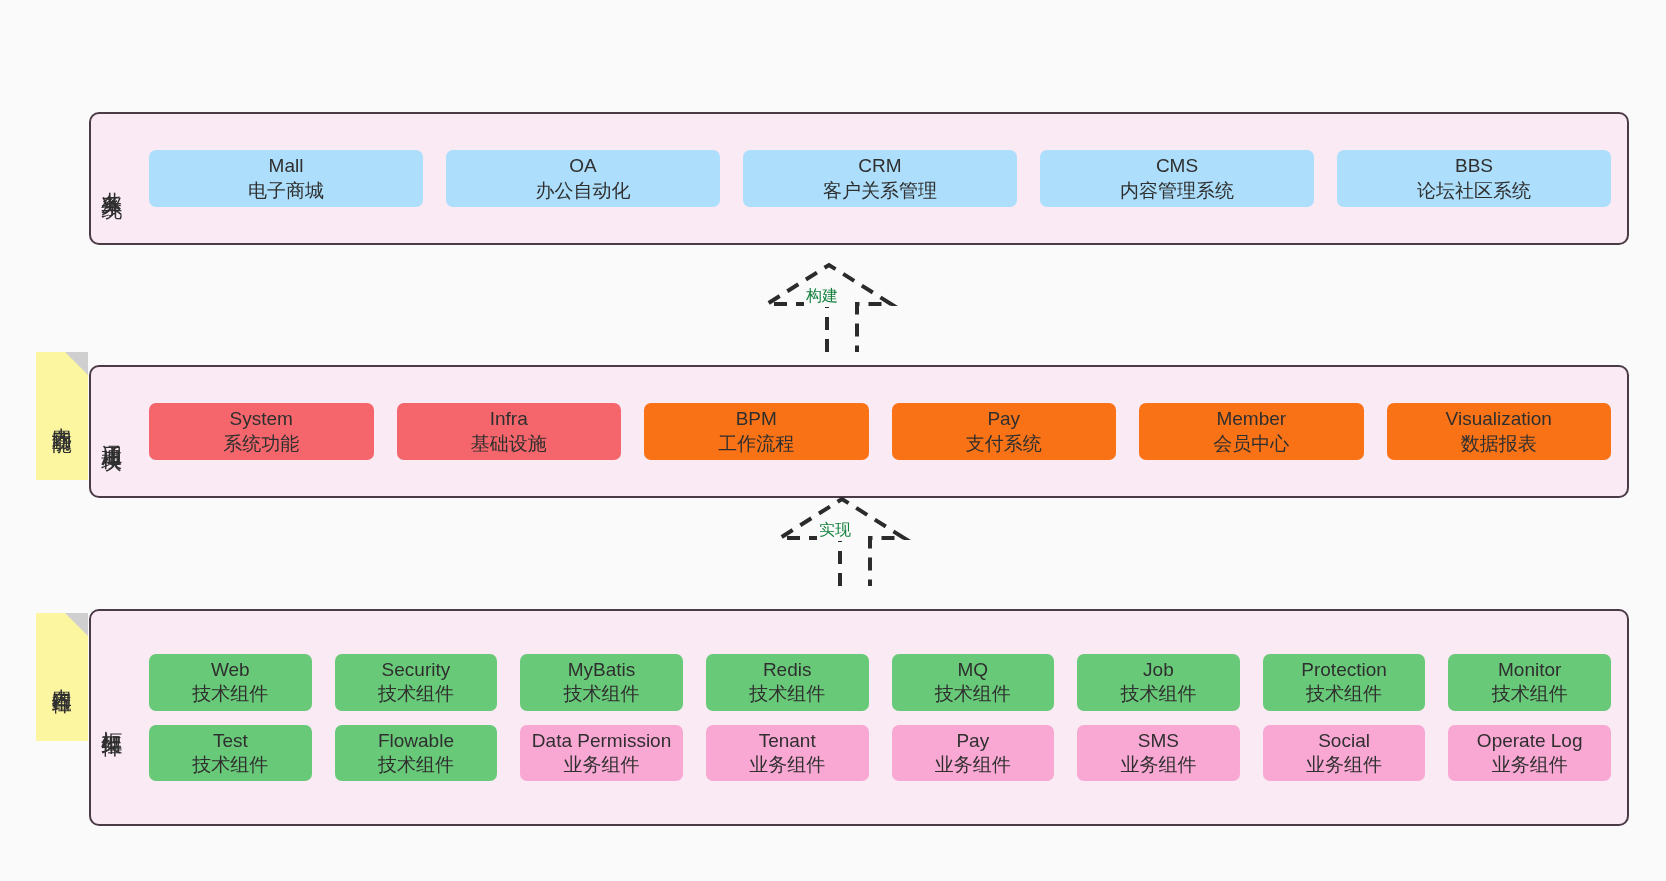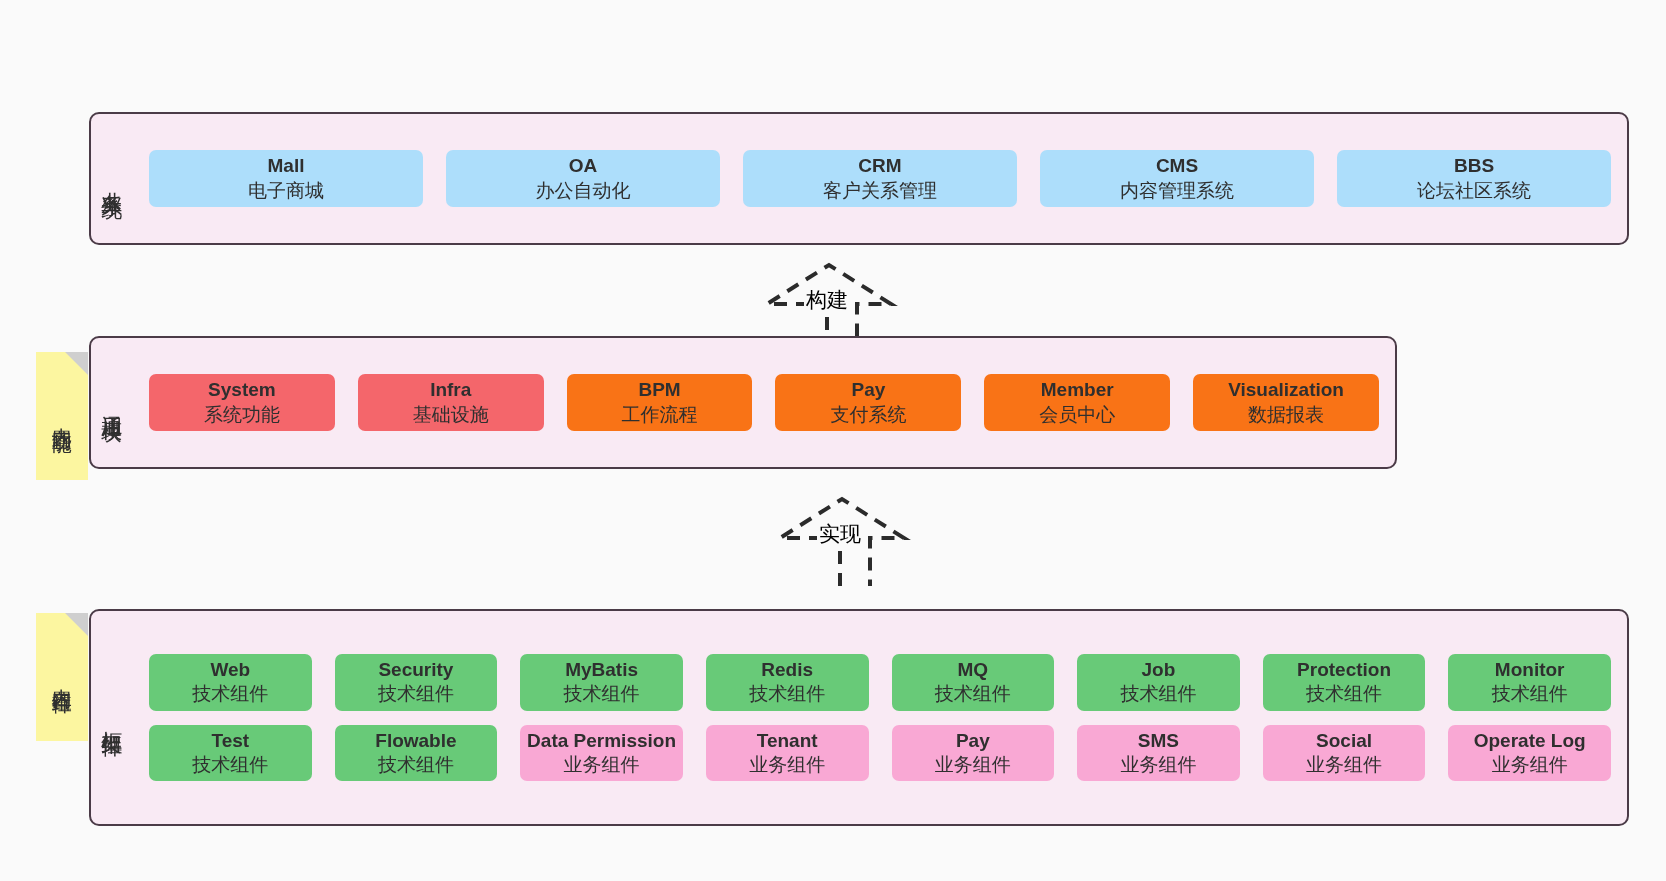--- a/index.html
+++ b/index.html
@@ -59,21 +59,21 @@
     align-items:center;
     justify-content:center;
     text-align:center;
     font-size:19px;
     line-height:1.28;
     color:#2f2f2f;
     box-sizing:border-box;
     padding:4px 6px;
     min-width:0;
   }
-  .cell .t1{white-space:nowrap;font-weight:bold;}
+  .cell .t1{white-space:nowrap;}
   .cell .t2{white-space:nowrap;}
   .cell.wrap .t1{white-space:normal;}
 
   
   .c-blue{background:#addefb;}
   .c-red{background:#f4666b;}
   .c-pink{background:#f97316;}
   .c-green{background:#68ca78;}
   .c-green-light{background:#f9a8d4;}
 
@@ -100,22 +100,22 @@
     width:0;height:0;
     border-top:23px solid #cfcfcf;
     border-left:23px solid transparent;
   }
 
   
   .arrow{position:absolute;}
   .arrow svg{display:block;overflow:visible;}
   .arrow-label{
     position:absolute;
-    font-size:21px;
-    color:#000000;
+    font-size:16px;
+    color:#15803d;
     background:#fafafa;
     padding:0 2px;
     white-space:nowrap;
     user-select:none;
   }
 </style>
 </head>
 <body>
 
 <div class="canvas">
@@ -153,21 +153,21 @@
       <path d="M 70 90 L 70 42 L 10 42 L 72 3 L 134 42 L 100 42 L 100 90" fill="none" stroke="#2b2b2b" stroke-width="4" stroke-dasharray="13 9" stroke-linecap="butt" stroke-linejoin="miter"></path>
     </svg>
     <span class="arrow-label" style="left:47px;top:24px;">构建</span>
   </div>
 
   <div class="note" style="left:36px;top:352px;width:52px;height:128px;">
     <span class="fold"></span>
     <span>内置功能</span>
   </div>
 
-  <div class="layer" id="layer-module" style="left:89px;top:336px;width:1308px;height:133px;">
+  <div class="layer" id="layer-module" style="left:89px;top:365px;width:1540px;height:133px;">
     <div class="layer-title">通用模块</div>
     <div class="layer-body">
       <div class="row">
         <div class="cell c-red">
           <span class="t1">System</span>
           <span class="t2">系统功能</span>
         </div>
         <div class="cell c-red">
           <span class="t1">Infra</span>
           <span class="t2">基础设施</span>

